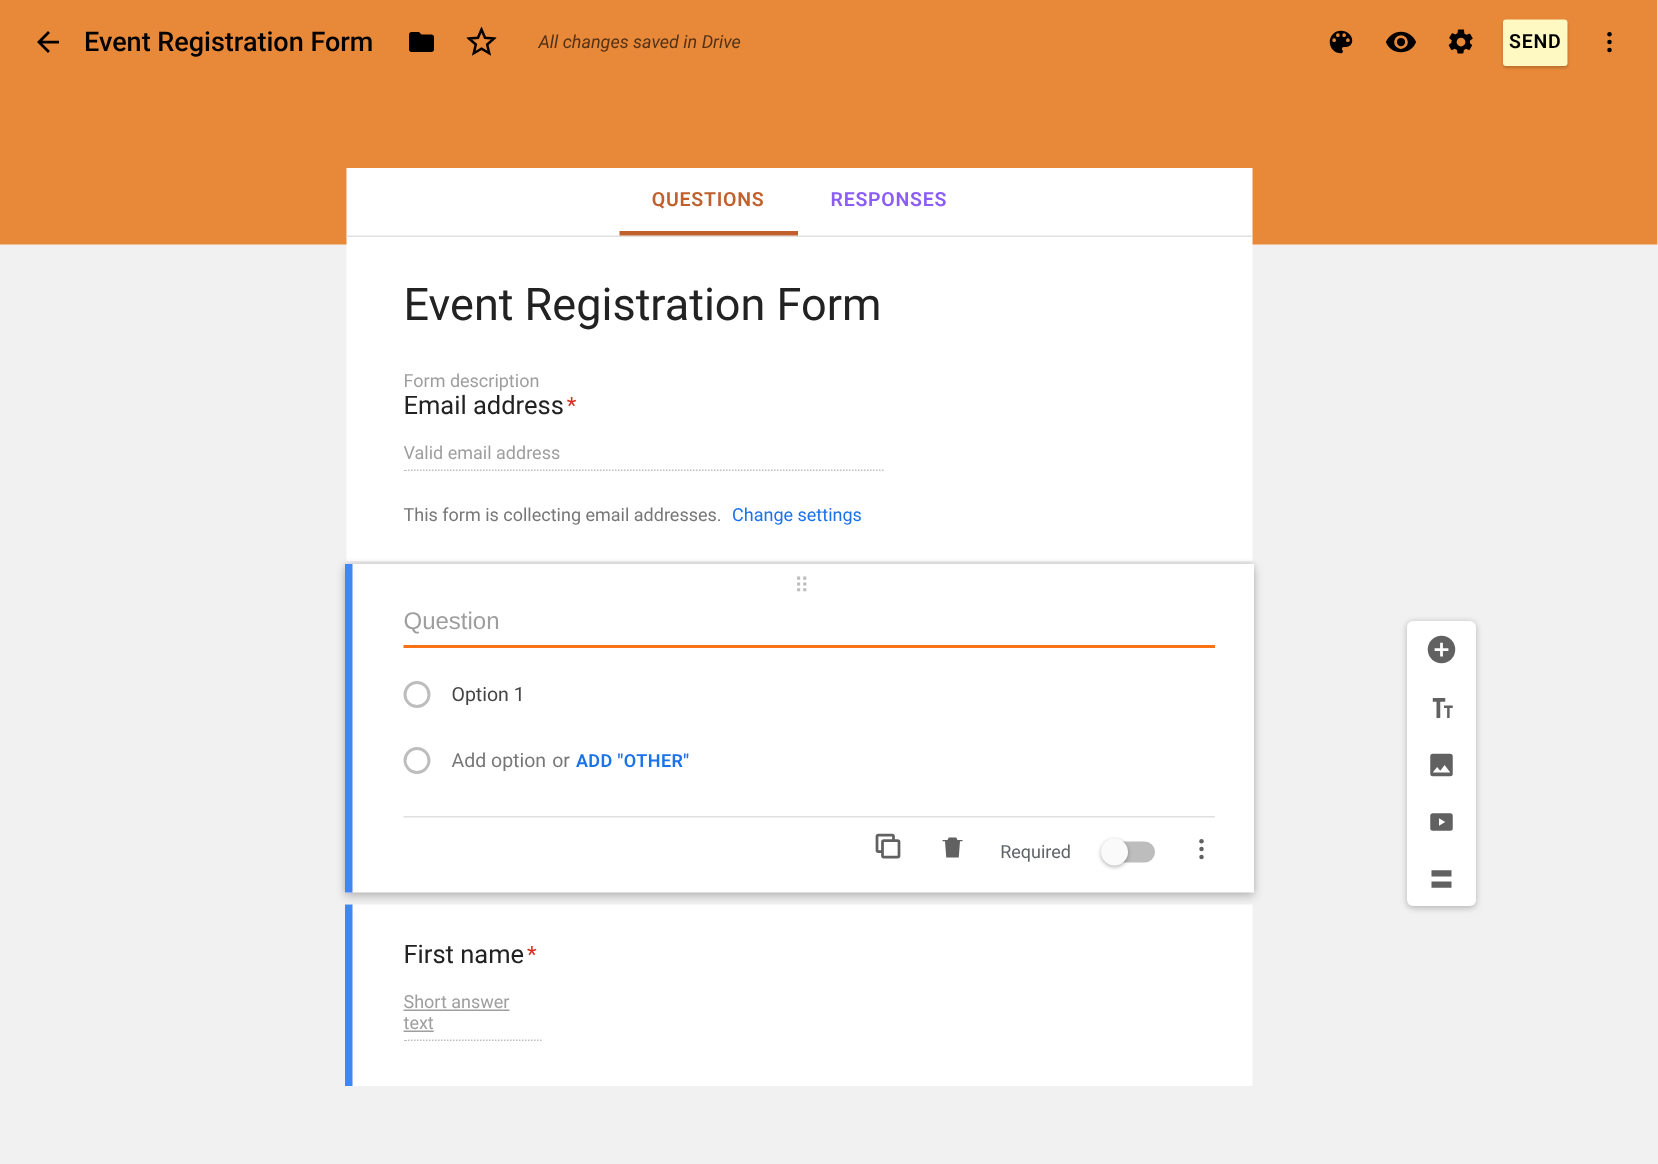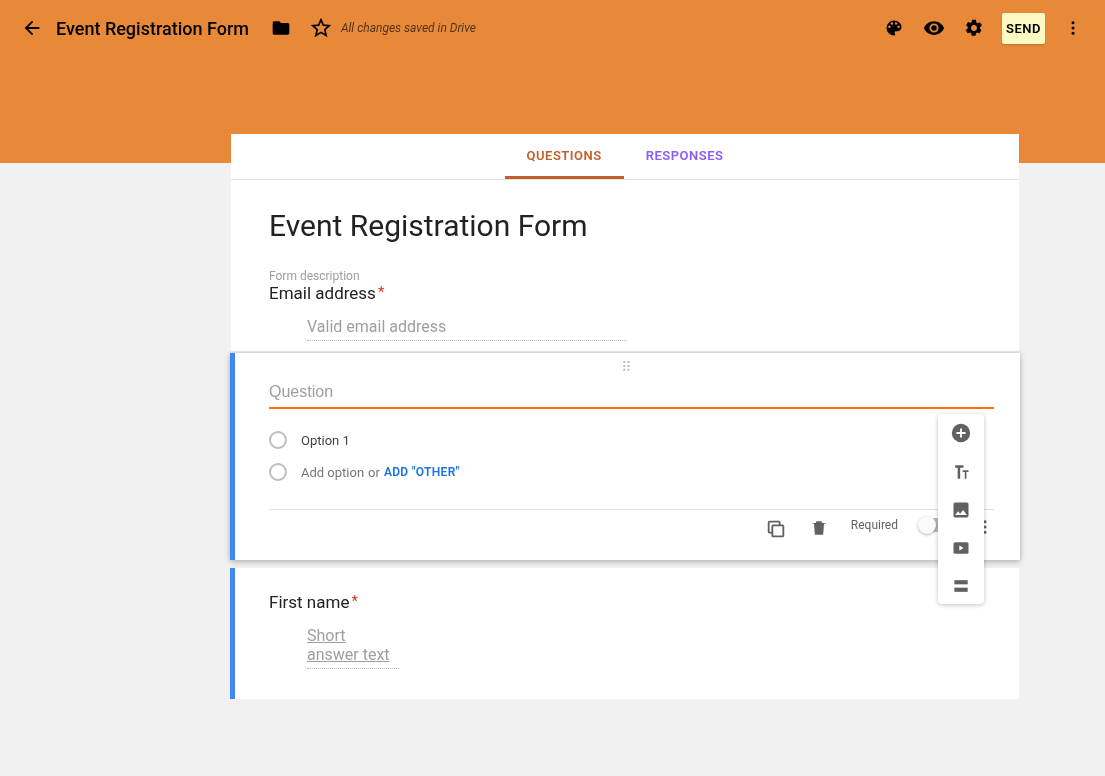--- a/index.html
+++ b/index.html
@@ -35,42 +35,43 @@
   .topbar .title {
     font-size: 18px;
     font-weight: 500;
     margin: 0 12px 0 4px;
     white-space: nowrap;
   }
   .topbar .save-status {
     font-size: 12px;
     font-style: italic;
     color: rgba(0,0,0,0.65);
+    margin-left: 18px;
   }
   .topbar .spacer { flex: 1; }
   .topbar .right-icons { display: flex; align-items: center; }
   .send-btn {
     background: #fef9c3;
     color: #000;
     font-weight: 600;
     font-size: 13px;
     letter-spacing: 0.5px;
     padding: 8px 4px;
     border-radius: 2px;
     margin: 0 8px;
     cursor: pointer;
     box-shadow: 0 1px 2px rgba(0,0,0,0.2);
   }
   svg { display: block; }
 
   .form-wrap {
     position: absolute;
-    top: 134px;
+    top: 112px;
     left: 231px;
-    width: 788px;
+    width: 604px;
   }
 
   .tabs {
     background: #fff;
     height: 46px;
     display: flex;
     justify-content: center;
     align-items: flex-end;
     border-bottom: 1px solid #e0e0e0;
   }
@@ -108,26 +109,25 @@
     font-weight: 400;
   }
   .req-star {
     color: #d93025;
     margin-left: 2px;
     font-size: 15px;
     vertical-align: top;
   }
   .dotted-input {
     margin-top: 14px;
-    font-size: 16px;
+    font-size: 12px;
     color: #9e9e9e;
     padding-bottom: 4px;
     border-bottom: 1px dotted #bdbdbd;
     width: 320px;
-    margin-left: 38px;
   }
   .collect-note {
     margin-top: 22px;
     font-size: 12px;
     color: #777;
     padding-bottom: 14px;
   }
   .collect-note a {
     color: #1a73e8;
     text-decoration: none;
@@ -208,21 +208,21 @@
   }
   .add-opt { color: #777; }
   .or-sep { color: #777; margin: 0 4px; }
   .add-other { color: #1a73e8; font-weight: 600; font-size: 12px; letter-spacing: 0.3px; cursor: pointer; }
 
   .card-footer {
     border-top: 1px solid #e0e0e0;
     margin-top: 28px;
     padding: 8px 0 10px;
     display: flex;
-    align-items: flex-start;
+    align-items: flex-end;
     justify-content: flex-end;
     gap: 22px;
   }
   .footer-ic {
     color: #616161;
     cursor: pointer;
     display: flex;
   }
   .req-label {
     font-size: 12px;
@@ -333,34 +333,38 @@
   </div>
 
   <div class="card">
     <div class="form-title">Event Registration Form</div>
     <div class="form-desc">Form description</div>
 
     <div>
       <span class="field-label">Email address</span><span class="req-star">*</span>
     </div>
     <div class="dotted-input">Valid email address</div>
+    <div class="collect-note">
+      <span>This form is collecting email addresses.</span>
+      <a href="#">Change settings</a>
+    </div>
   </div>
 
   <div class="active-card">
     <div class="drag-handle">⠿</div>
     <div class="q-row">
       <input class="q-input" type="text" placeholder="Question" style="">
     </div>
 
     <div class="option-row">
       <span class="radio-empty"></span>
       <span>Option 1</span>
     </div>
 
-    <div class="option-row" style="margin-top:14px;">
+    <div class="option-row" style="margin-top:26px;">
       <span class="radio-empty"></span>
       <span class="add-opt">Add option</span>
       <span class="or-sep">or</span>
       <span class="add-other">ADD "OTHER"</span>
     </div>
 
     <div class="card-footer">
       <span class="footer-ic">
         <svg width="22" height="22" viewBox="0 0 24 24" fill="none" stroke="#616161" stroke-width="2">
             <rect x="8" y="8" width="12" height="12" rx="1"></rect>

